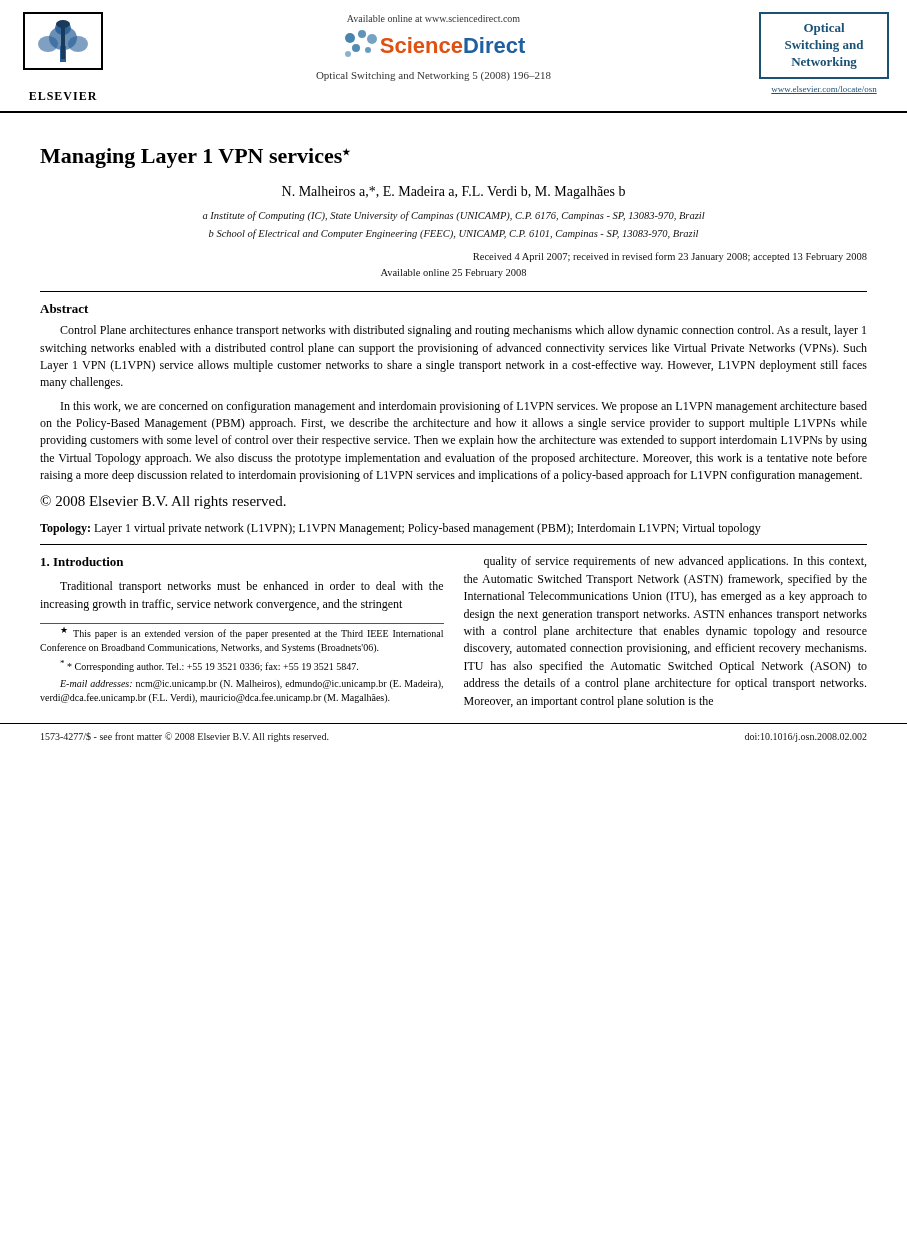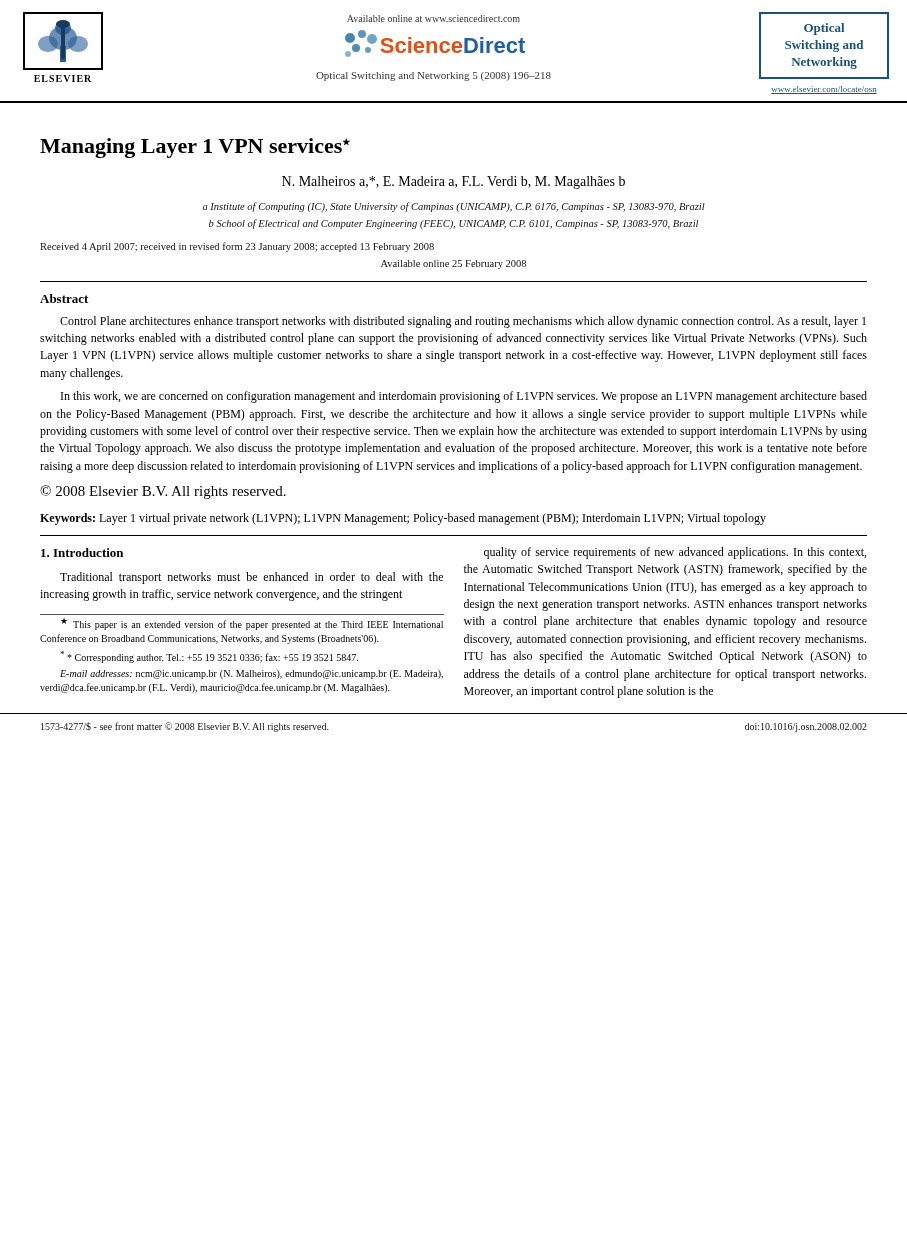--- a/index.html
+++ b/index.html
@@ -43,23 +43,23 @@
       font-size: 9px;
       font-weight: bold;
       position: relative;
       overflow: hidden;
     }
     .elsevier-logo .logo-box svg {
       width: 70px;
       height: 50px;
     }
     .elsevier-logo .elsevier-text {
-      font-size: 10px;
-      font-weight: bold;
-      margin-top: 2px;
+      font-size: 12px;
+      font-weight: bold;
+      margin-top: 18px;
       letter-spacing: 1px;
     }
     .header-center {
       display: flex;
       flex-direction: column;
       align-items: center;
       flex: 1;
       padding: 0 20px;
     }
     .available-online {
@@ -127,21 +127,21 @@
       margin-bottom: 8px;
     }
     .affiliation {
       text-align: center;
       font-size: 10.5px;
       font-style: italic;
       margin-bottom: 3px;
       color: #111;
     }
     .received-dates {
-      text-align: left;
+      text-align: right;
       font-size: 10.5px;
       margin: 8px 0 2px 0;
       color: #111;
     }
     .available-online2 {
       text-align: center;
       font-size: 10.5px;
       color: #111;
       margin-bottom: 10px;
     }
@@ -297,21 +297,21 @@
     <div class="abstract-section">
       <div class="abstract-title">Abstract</div>
       <div class="abstract-text">
         <p>Control Plane architectures enhance transport networks with distributed signaling and routing mechanisms which allow dynamic connection control. As a result, layer 1 switching networks enabled with a distributed control plane can support the provisioning of advanced connectivity services like Virtual Private Networks (VPNs). Such Layer 1 VPN (L1VPN) service allows multiple customer networks to share a single transport network in a cost-effective way. However, L1VPN deployment still faces many challenges.</p>
         <p>In this work, we are concerned on configuration management and interdomain provisioning of L1VPN services. We propose an L1VPN management architecture based on the Policy-Based Management (PBM) approach. First, we describe the architecture and how it allows a single service provider to support multiple L1VPNs while providing customers with some level of control over their respective service. Then we explain how the architecture was extended to support interdomain L1VPNs by using the Virtual Topology approach. We also discuss the prototype implementation and evaluation of the proposed architecture. Moreover, this work is a tentative note before raising a more deep discussion related to interdomain provisioning of L1VPN services and implications of a policy-based approach for L1VPN configuration management.</p>
       </div>
       <div class="copyright">© 2008 Elsevier B.V. All rights reserved.</div>
     </div>
 
     <div class="keywords">
-      <strong>Keywords:</strong>
+      <strong>Topology:</strong>
       <span>Layer 1 virtual private network (L1VPN); L1VPN Management; Policy-based management (PBM); Interdomain L1VPN; Virtual topology</span>
     </div>
 
     <hr class="section-divider">
 
     <div class="two-col">
       <div class="col-left">
         <div class="section-heading">
           <span>1.</span>
           <span>Introduction</span>

